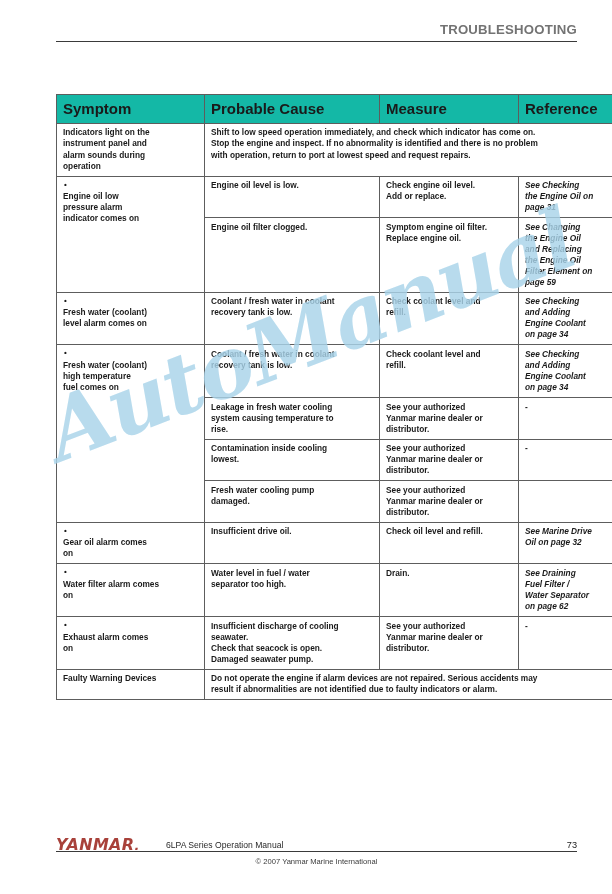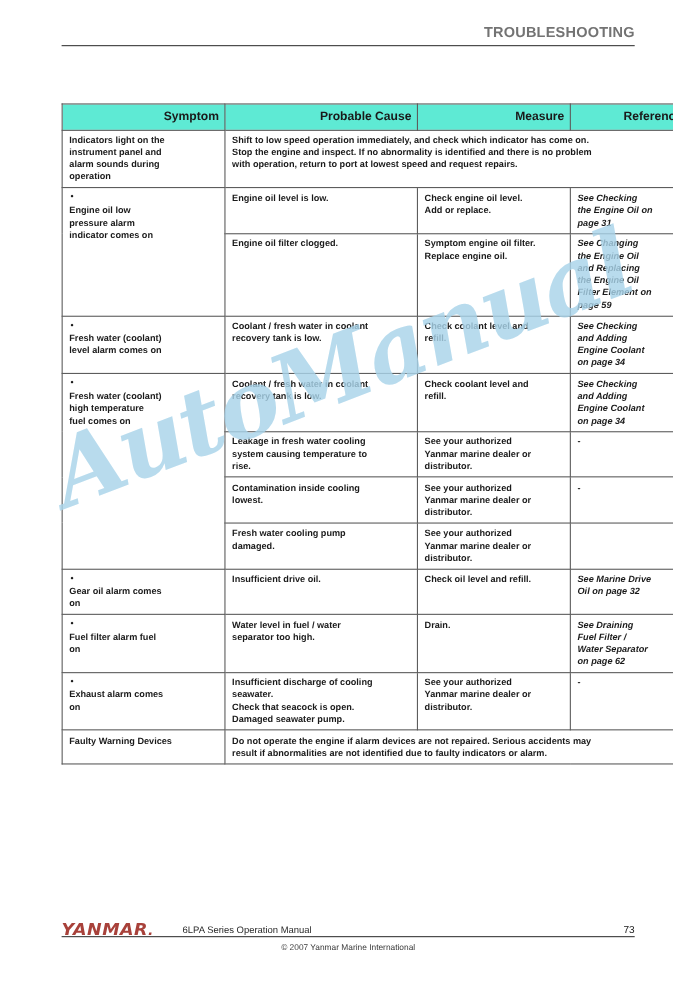--- a/index.html
+++ b/index.html
@@ -73,25 +73,24 @@
   }
   table.chart td, table.chart th {
     border: 0.9px solid #5d5d5d;
     vertical-align: top;
     padding: 3.5px 5px 4px 6px;
     text-align: left;
     font-weight: bold;
   }
   table.chart thead th {
     font-weight: bold;
-    font-size: 11px;
+    font-size: 15px;
     padding-top: 4px;
     padding-bottom: 4px;
-    background: #5eead4;
-    text-align: right;
+    background: #14b8a6;
   }
   th.col-symptom   { width: 136px; }
   th.col-cause     { width: 163px; }
   th.col-measure   { width: 127px; }
   th.col-reference { width: 95px;  text-align: center; }
 
   td.ref {
     text-align: center;
     font-style: italic;
     padding-left: 4px;
@@ -249,21 +248,21 @@
             <td><span class="lines"><span>See your authorized</span><span>Yanmar marine dealer or</span><span>distributor.</span></span></td>
             <td class="ref dash"><span class="lines"><span></span></span></td>
           </tr>
           <tr>
             <td><span class="lines bullet"><span>Gear oil alarm comes</span><span>on</span></span></td>
             <td><span class="lines"><span>Insufficient drive oil.</span></span></td>
             <td><span class="lines"><span>Check oil level and refill.</span></span></td>
             <td class="ref"><span class="lines"><span>See Marine Drive</span><span>Oil on page 32</span></span></td>
           </tr>
           <tr>
-            <td><span class="lines bullet"><span>Fuel filter alarm fuel</span><span>on</span></span></td>
+            <td><span class="lines bullet"><span>Water filter alarm comes</span><span>on</span></span></td>
             <td><span class="lines"><span>Water level in fuel / water</span><span>separator too high.</span></span></td>
             <td><span class="lines"><span>Drain.</span></span></td>
             <td class="ref"><span class="lines"><span>See Draining</span><span>Fuel Filter /</span><span>Water Separator</span><span>on page 62</span></span></td>
           </tr>
           <tr>
             <td><span class="lines bullet"><span>Exhaust alarm comes</span><span>on</span></span></td>
             <td><span class="lines"><span>Insufficient discharge of cooling</span><span>seawater.</span><span>Check that seacock is open.</span><span>Damaged seawater pump.</span></span></td>
             <td><span class="lines"><span>See your authorized</span><span>Yanmar marine dealer or</span><span>distributor.</span></span></td>
             <td class="ref dash"><span class="lines"><span>-</span></span></td>
           </tr>

